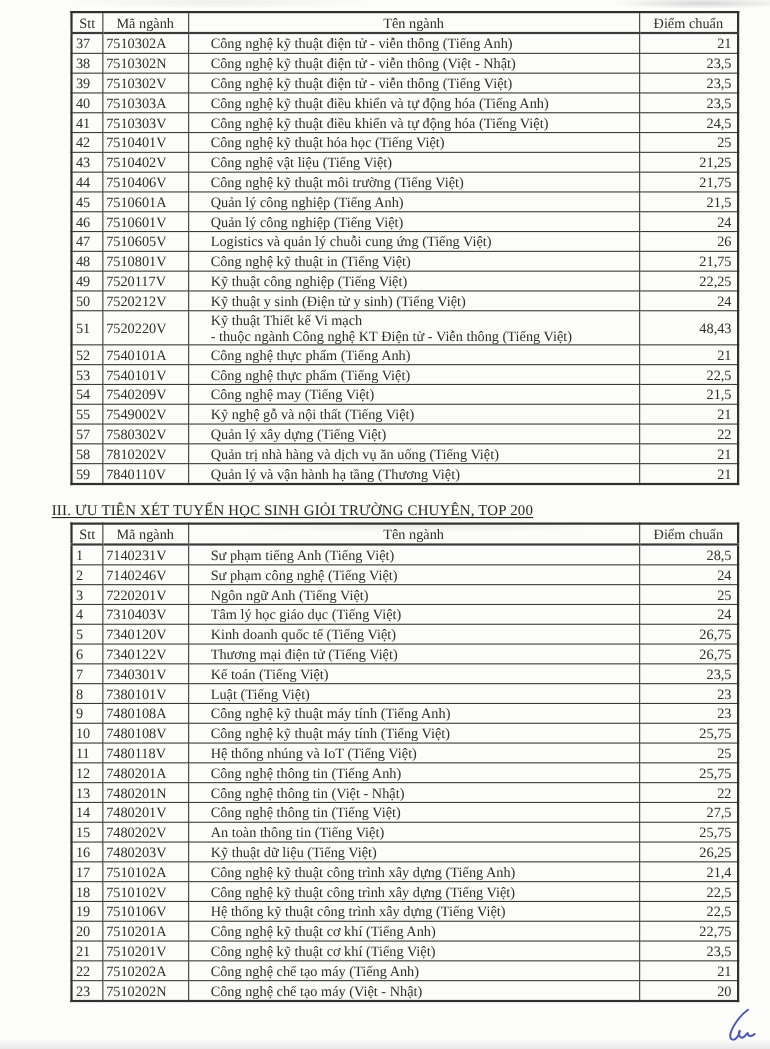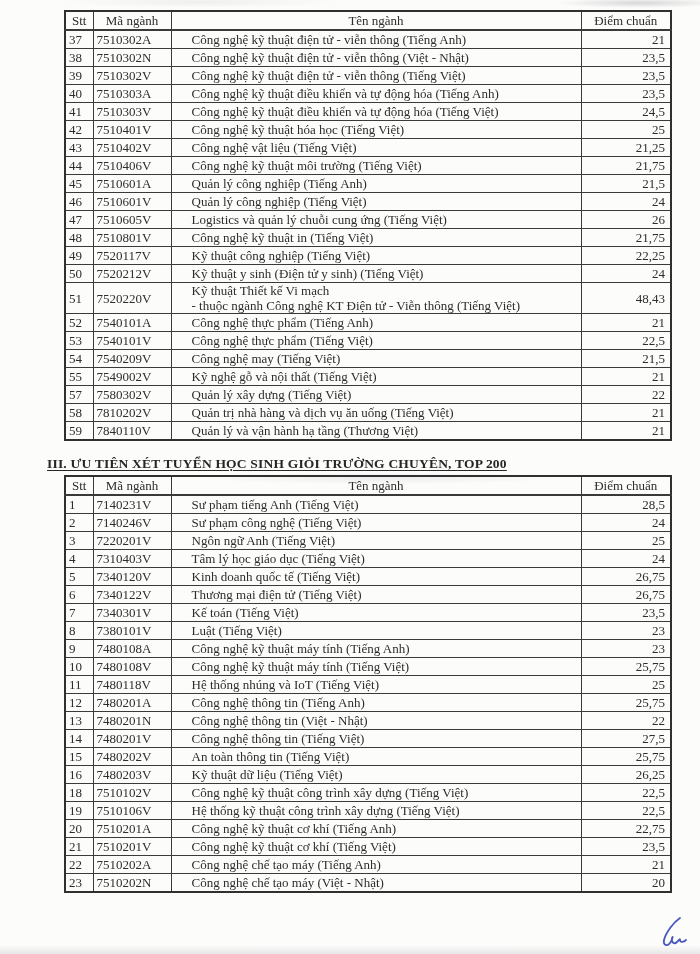--- a/index.html
+++ b/index.html
@@ -46,21 +46,21 @@
     border-bottom-width:2px;
     white-space:nowrap;
   }
   td.c0 { padding-right:4px; white-space:nowrap; }
   td.c1 { text-align:left; white-space:nowrap; }
   td.c2 { text-align:left; padding-left:20px; white-space:pre-line; }
   td.c3 { text-align:right; padding-right:5px; white-space:nowrap; }
   .section-heading {
     margin:15px 0 3px 47px;
     font-size:13.5px;
-    font-weight:bold;
+    font-weight:normal;
     letter-spacing:.2px;
     color:#262626;
   }
   .section-heading span { text-decoration:underline; text-underline-offset:2px; }
   .signature {
     position:absolute;
     right:8px; bottom:0;
     width:42px; height:40px;
   }
 </style>
@@ -331,20 +331,26 @@
           <td class="c2">An toàn thông tin (Tiếng Việt)</td>
           <td class="c3">25,75</td>
         </tr>
         <tr>
           <td class="c0">16</td>
           <td class="c1">7480203V</td>
           <td class="c2">Kỹ thuật dữ liệu (Tiếng Việt)</td>
           <td class="c3">26,25</td>
         </tr>
         <tr>
+          <td class="c0">17</td>
+          <td class="c1">7510102A</td>
+          <td class="c2">Công nghệ kỹ thuật công trình xây dựng (Tiếng Anh)</td>
+          <td class="c3">21,4</td>
+        </tr>
+        <tr>
           <td class="c0">18</td>
           <td class="c1">7510102V</td>
           <td class="c2">Công nghệ kỹ thuật công trình xây dựng (Tiếng Việt)</td>
           <td class="c3">22,5</td>
         </tr>
         <tr>
           <td class="c0">19</td>
           <td class="c1">7510106V</td>
           <td class="c2">Hệ thống kỹ thuật công trình xây dựng (Tiếng Việt)</td>
           <td class="c3">22,5</td>

